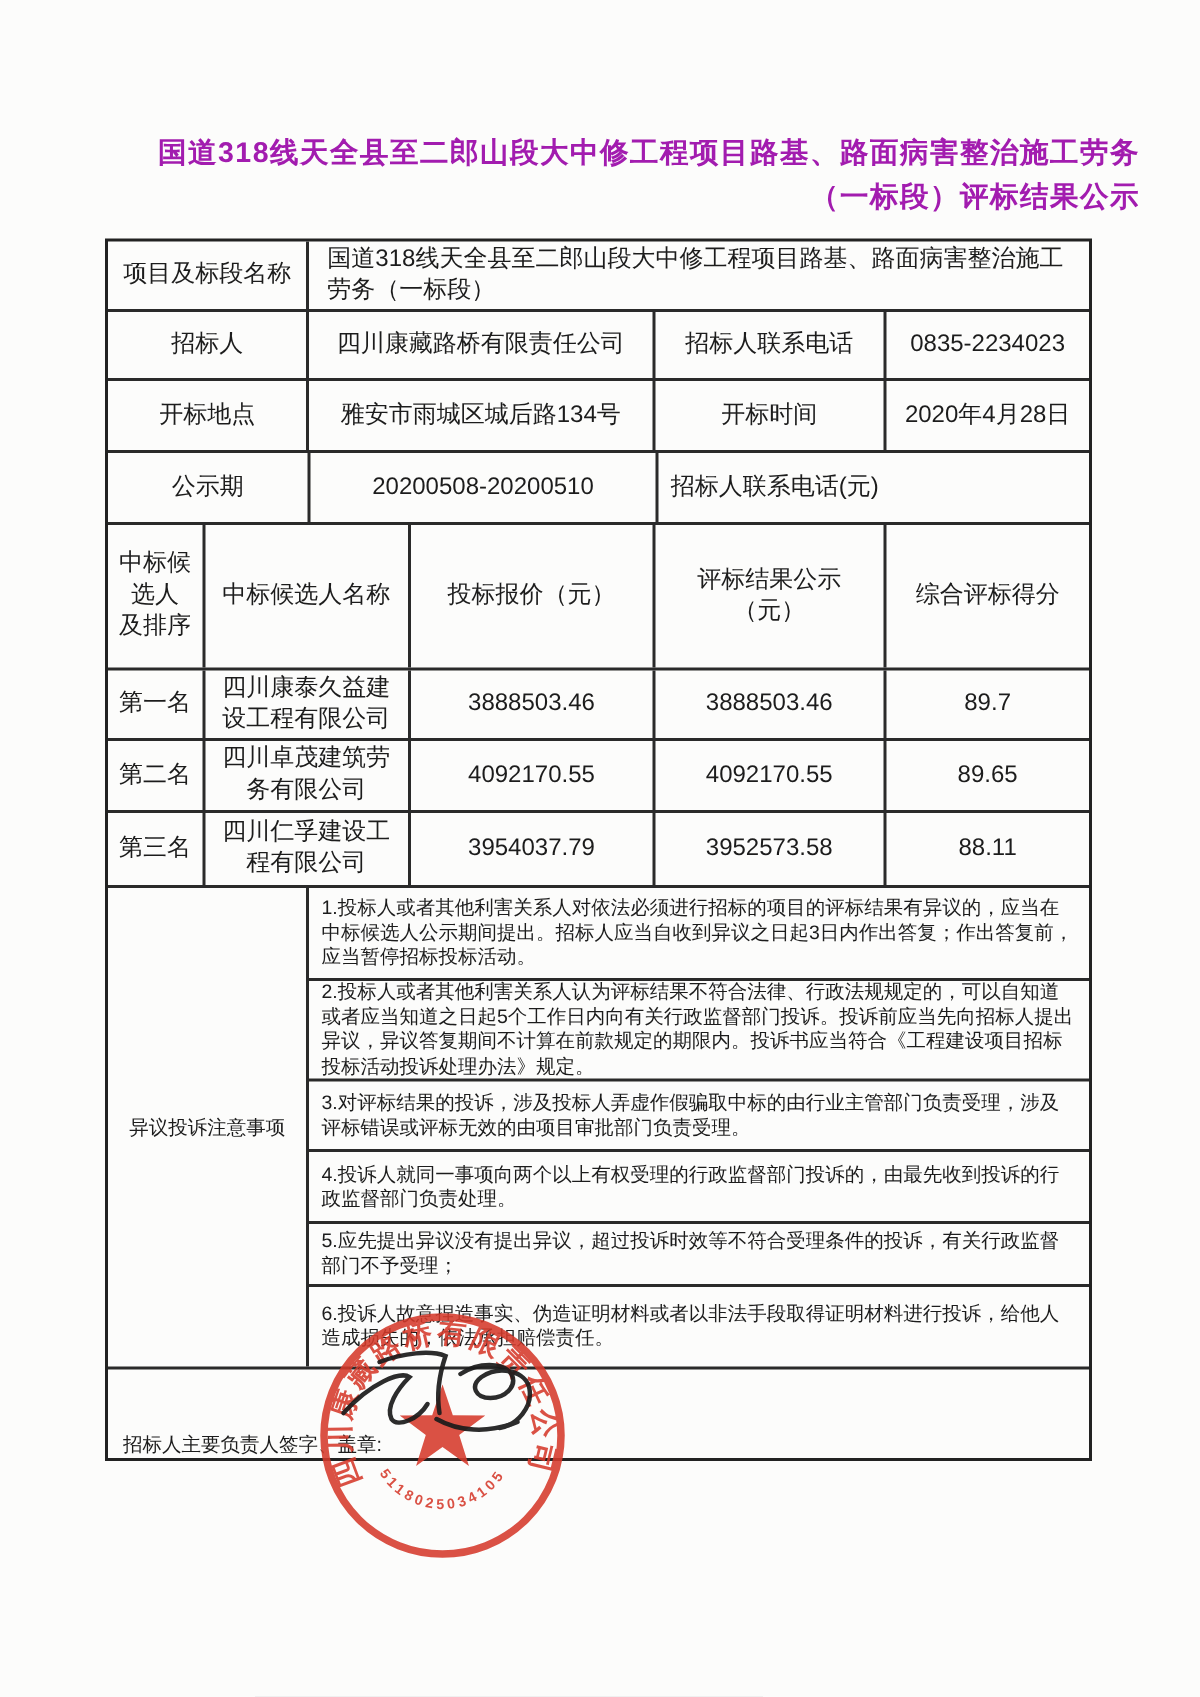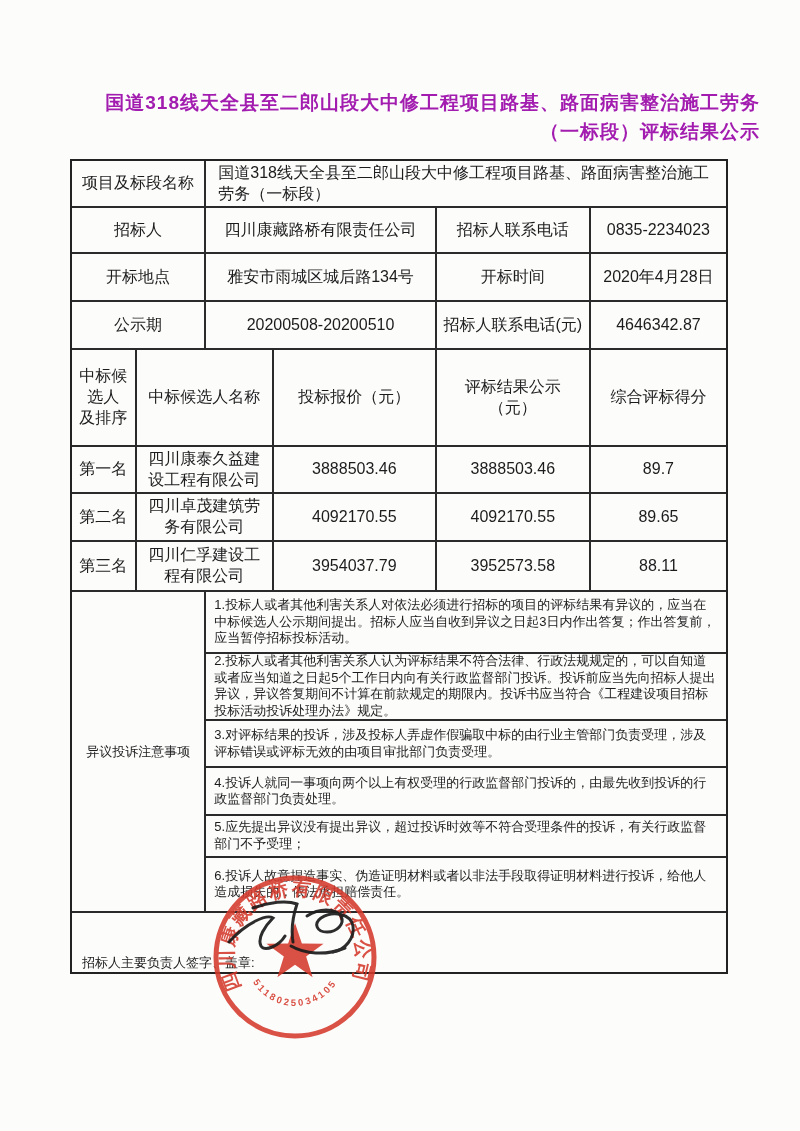--- a/index.html
+++ b/index.html
@@ -91,21 +91,20 @@
       <div class="cell cA">开标地点</div>
       <div class="cell cB">雅安市雨城区城后路134号</div>
       <div class="cell cC">开标时间</div>
       <div class="cell cD">2020年4月28日</div>
     </div>
 
     <div class="row h48">
       <div class="cell cA">公示期</div>
       <div class="cell cB">20200508-20200510</div>
       <div class="cell cC">招标人联系电话(元)</div>
-      <div class="cell cD">4646342.87</div>
     </div>
 
     <div class="row h97">
       <div class="cell k1">中标候选人 及排序</div>
       <div class="cell k2">中标候选人名称</div>
       <div class="cell k3">投标报价（元）</div>
       <div class="cell k4">评标结果公示（元）</div>
       <div class="cell k5">综合评标得分</div>
     </div>
 

